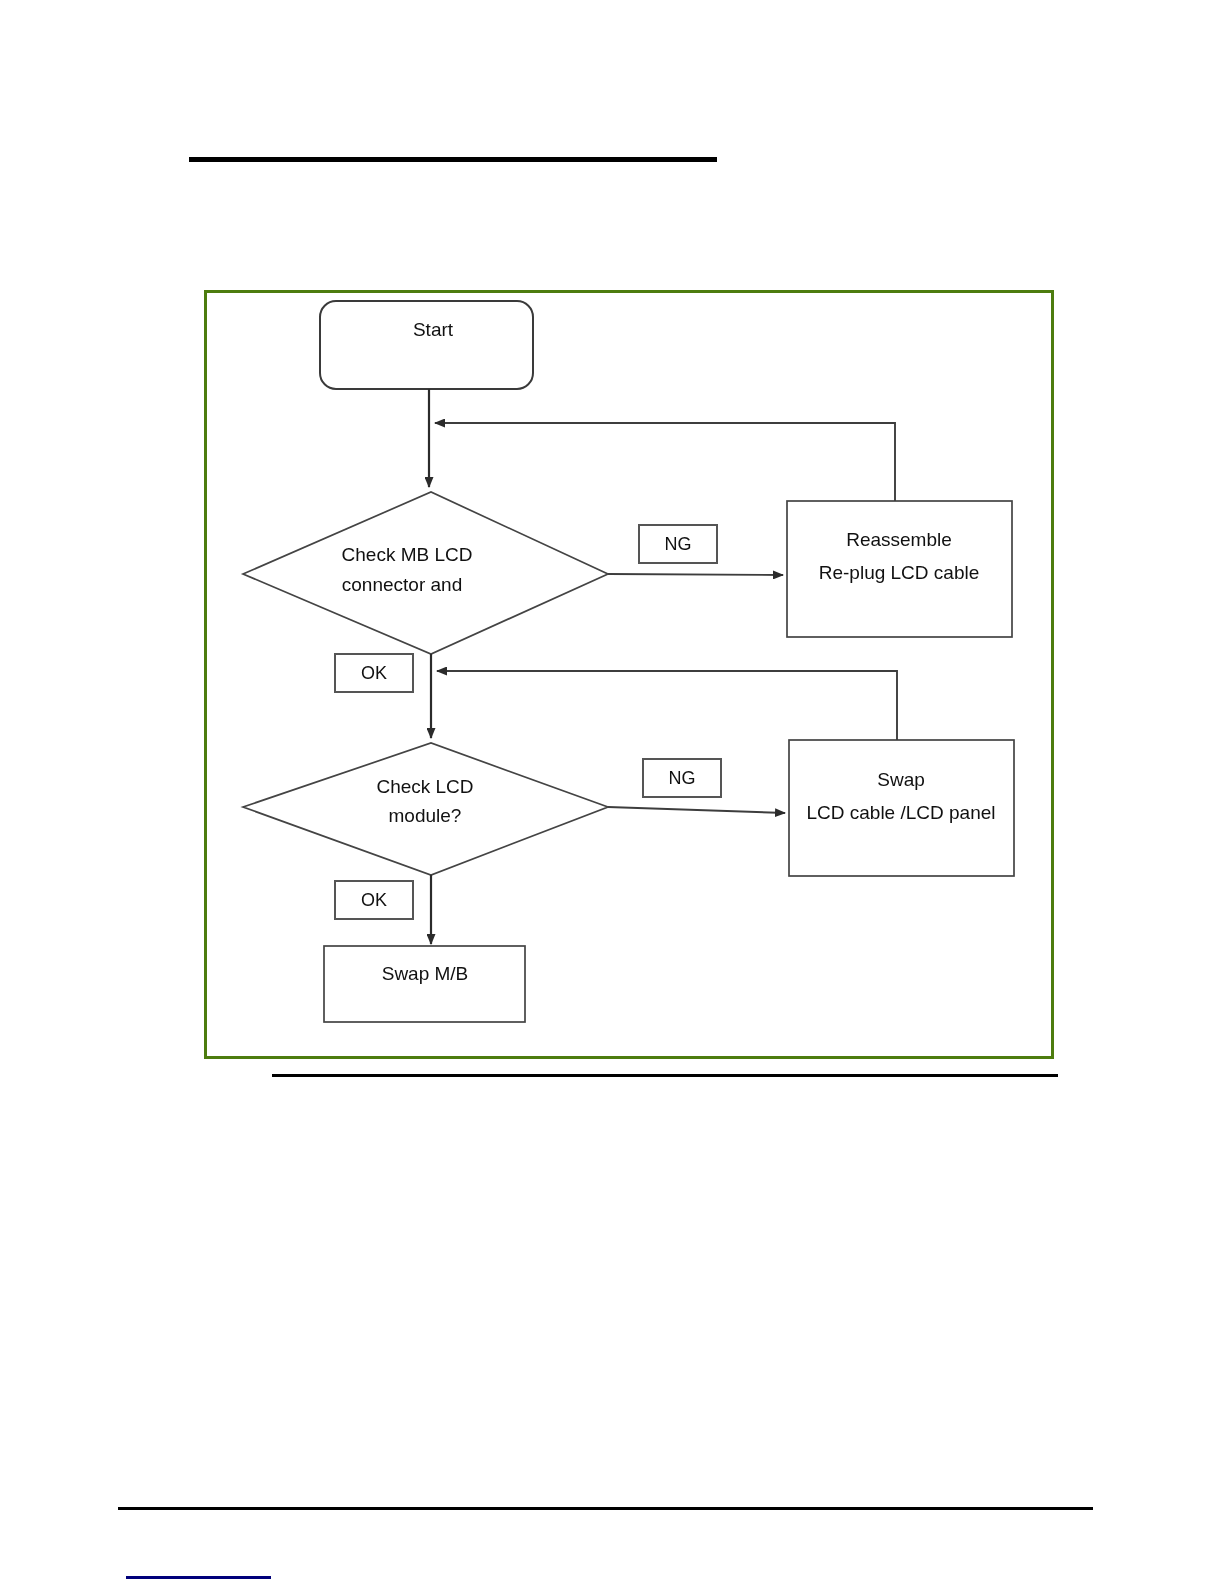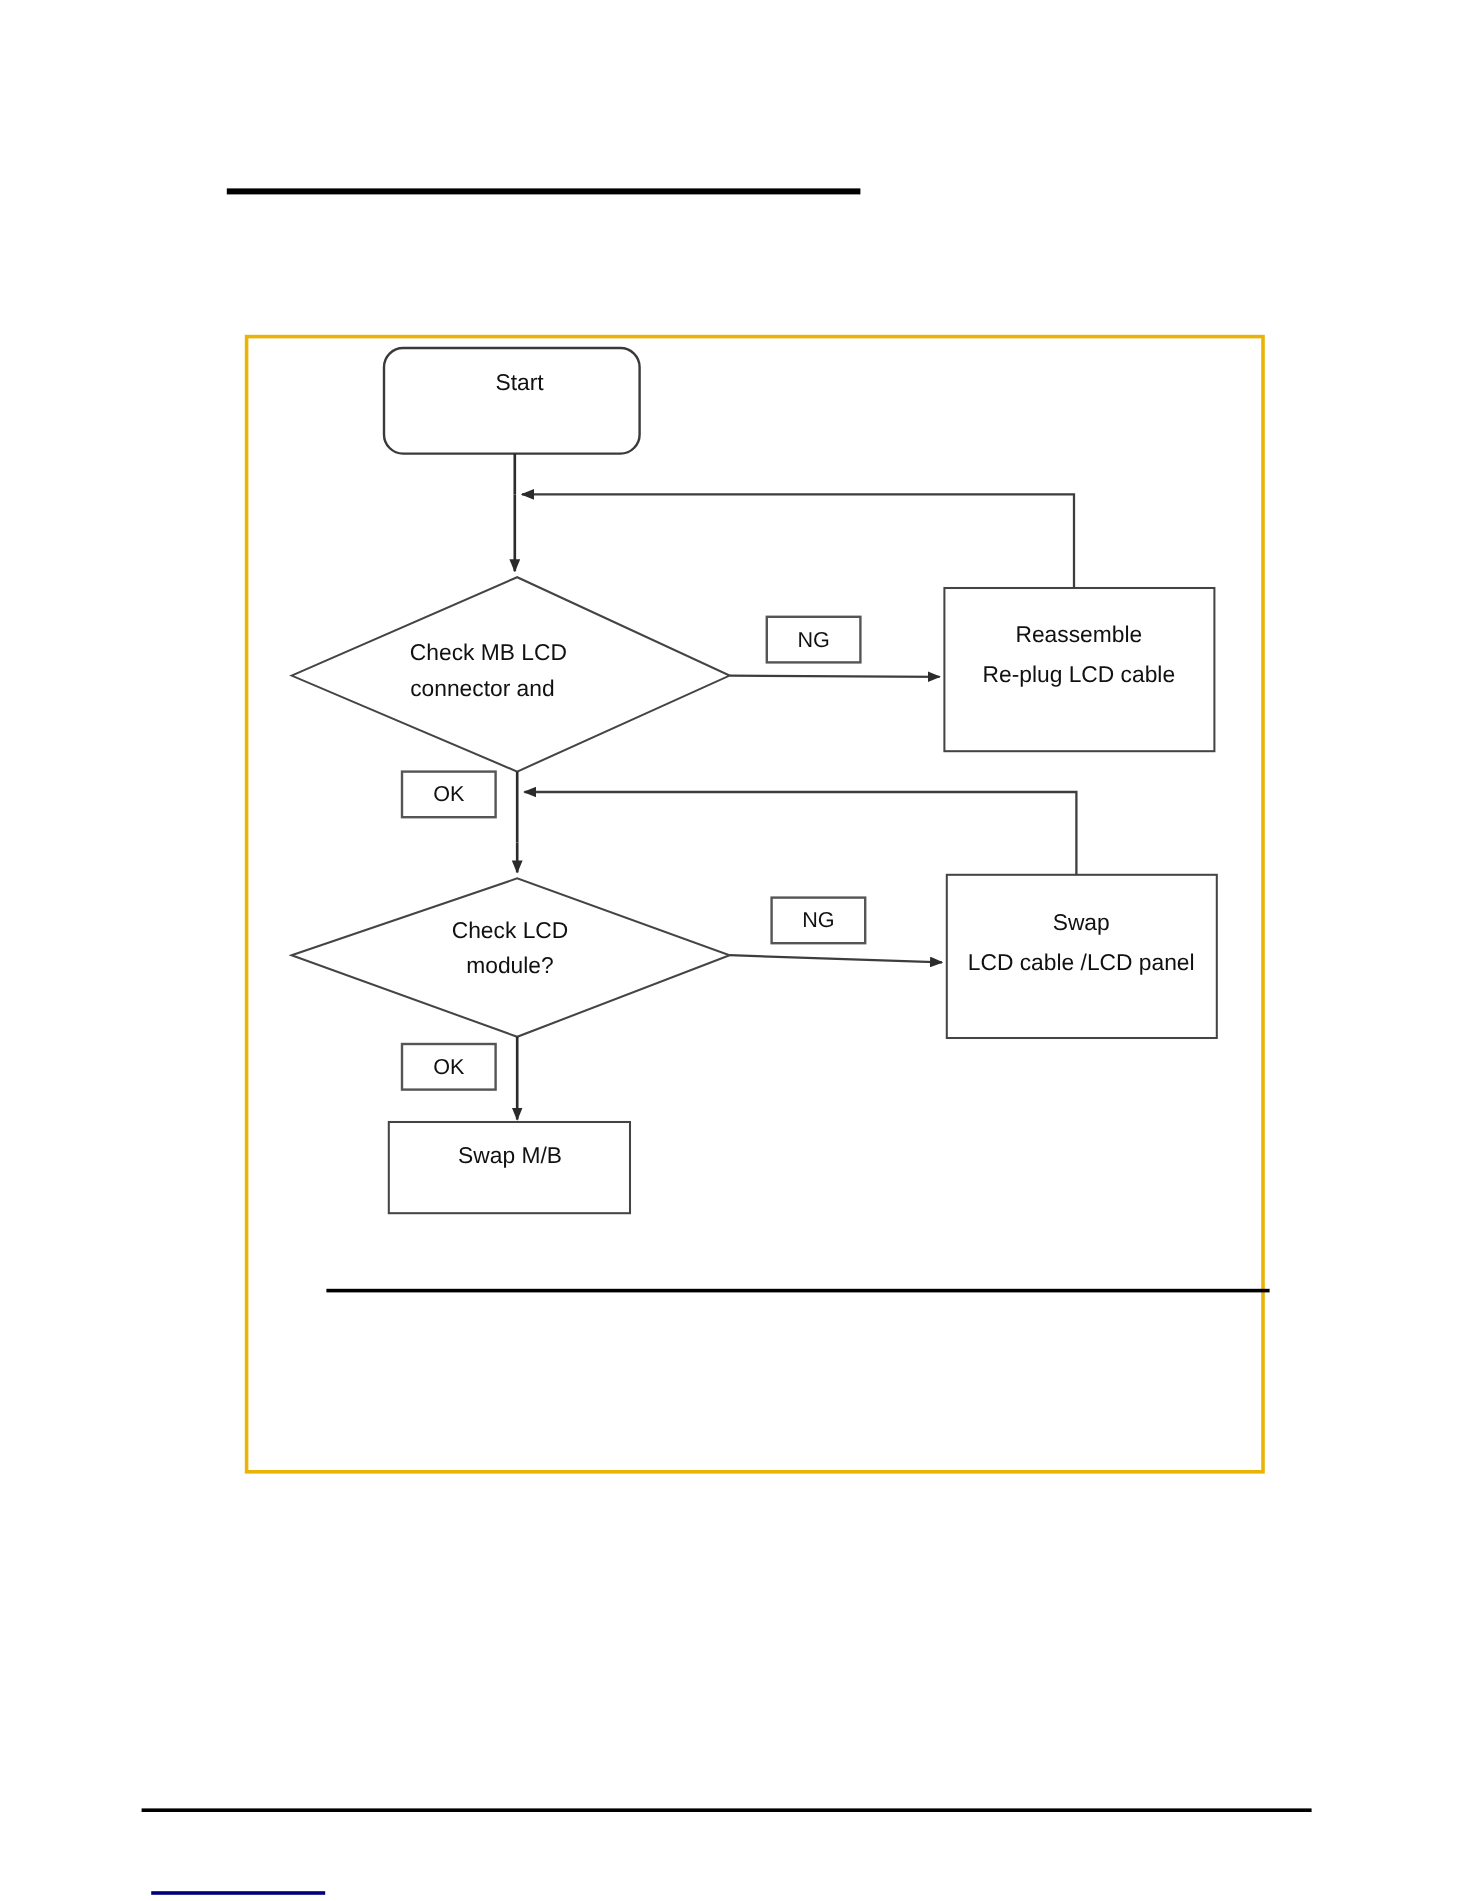--- a/index.html
+++ b/index.html
@@ -45,24 +45,24 @@
     top: 1576px;
     width: 145px;
     height: 3px;
     background: #00007a;
   }
 
   
   #figure-frame {
     position: absolute;
     left: 204px;
-    top: 279px;
+    top: 290px;
     width: 850px;
-    height: 949px;
-    border: 3px solid #eab308;
+    height: 769px;
+    border: 3px solid #4d7c0f;
     box-sizing: border-box;
     background: #ffffff;
   }
 
   #flow-svg {
     position: absolute;
     left: 0;
     top: 0;
     width: 850px;
     height: 769px;

